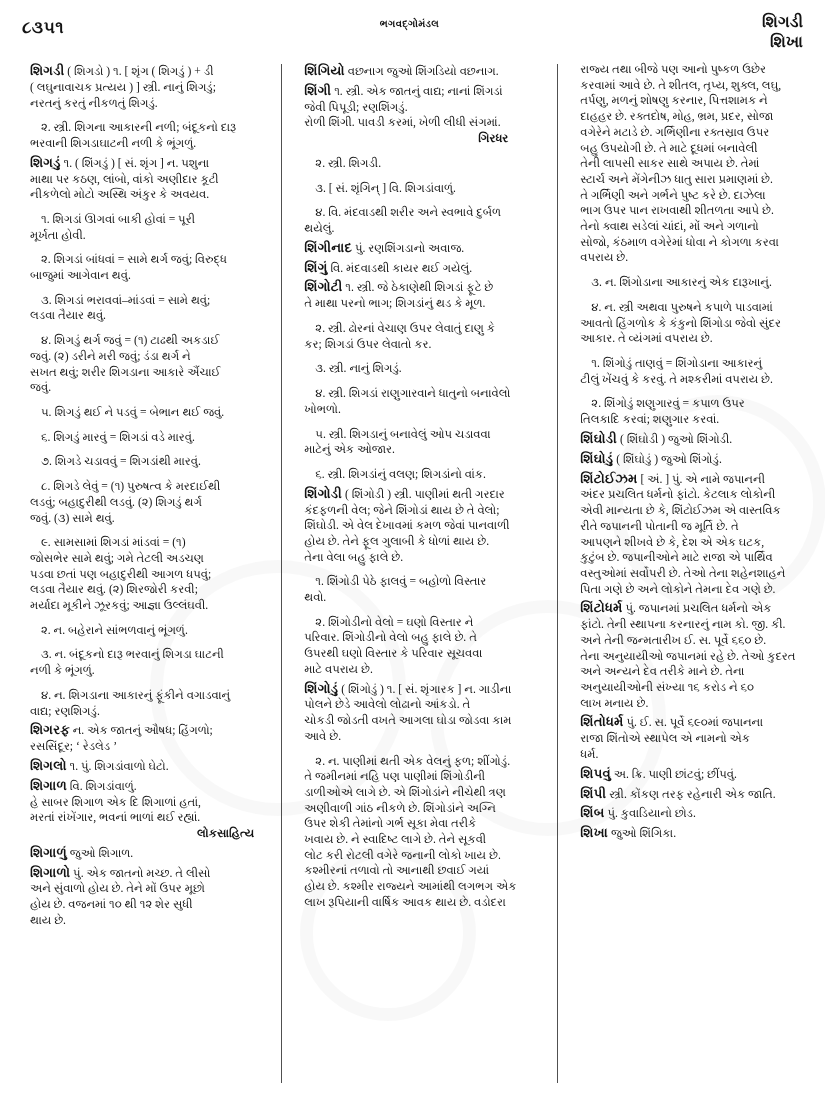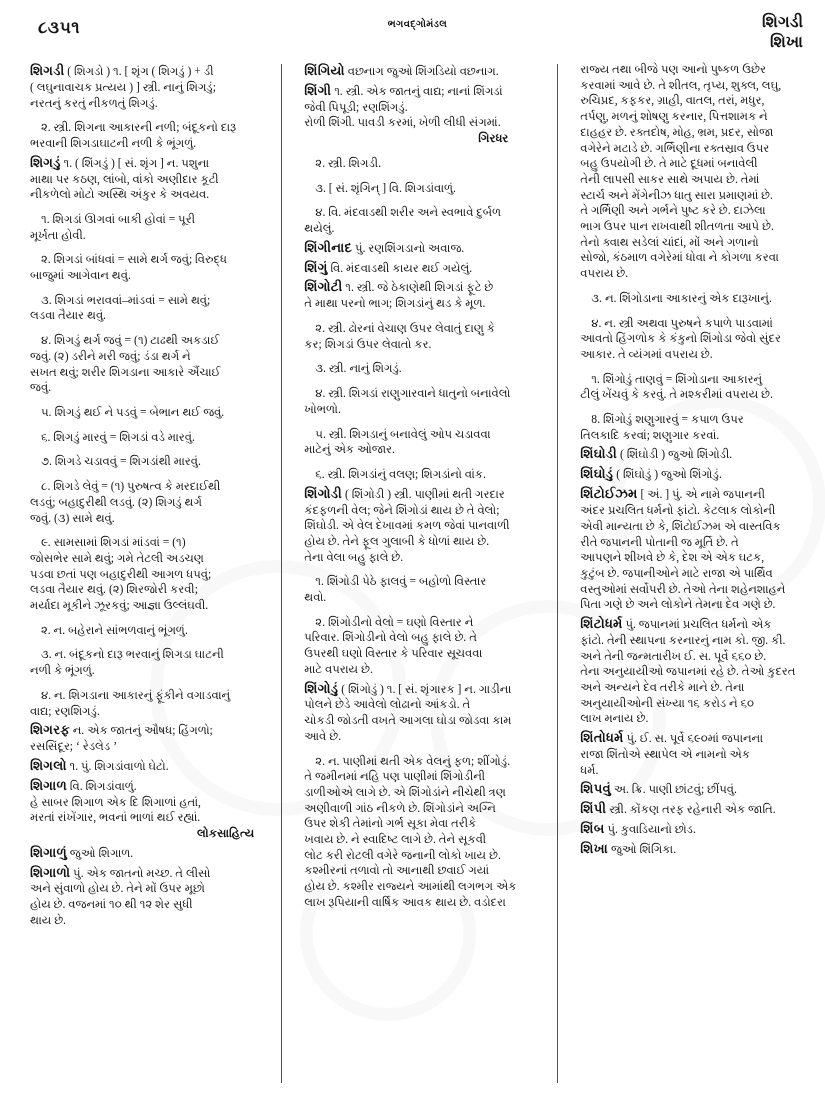--- a/index.html
+++ b/index.html
@@ -19,21 +19,21 @@
   .page {
     position: absolute;
     inset: 0;
     padding: 0;
   }
 
   
   .running-head {
     position: absolute;
     top: 12px;
-    left: 28px;
+    left: 12px;
     right: 18px;
     height: 50px;
     text-decoration: underline;
   }
   .folio {
     position: absolute;
     left: 10px;
     top: 6px;
     font-size: 17px;
     font-weight: bold;
@@ -175,39 +175,38 @@
         <div class="entry"><span class="hw">શિંગું</span> <span>વિ. મંદવાડથી કાયર થઈ ગયેલું.</span> </div>
         <div class="entry"><span class="hw">શિંગોટી</span> <span>૧. સ્ત્રી. જે ઠેકાણેથી શિગડાં ફૂટે છે</span> <span class="cont">તે માથા પરનો ભાગ; શિગડાંનું થડ કે મૂળ.</span><span class="sense">૨. સ્ત્રી. ઢોરનાં વેચાણ ઉપર લેવાતું દાણુ કે</span><span class="cont">કર; શિગડાં ઉપર લેવાતો કર.</span><span class="sense">૩. સ્ત્રી. નાનું શિગડું.</span><span class="sense">૪. સ્ત્રી. શિગડાં રાણુગારવાને ધાતુનો બનાવેલો</span><span class="cont">ખોભળો.</span><span class="sense">૫. સ્ત્રી. શિગડાનું બનાવેલું ઓપ ચડાવવા</span><span class="cont">માટેનું એક ઓજાર.</span><span class="sense">૬. સ્ત્રી. શિગડાંનું વલણ; શિગડાંનો વાંક.</span></div>
         <div class="entry"><span class="hw">શિંગોડી</span> <span>( શિંગોડી ) સ્ત્રી. પાણીમાં થતી ગરદાર</span> <span class="cont">કંદફળની વેલ; જેને શિંગોડાં થાય છે તે વેલો;</span><span class="cont">શિંઘોડી. એ વેલ દેખાવમાં કમળ જેવાં પાનવાળી</span><span class="cont">હોય છે. તેને ફૂલ ગુલાબી કે ધોળાં થાય છે.</span><span class="cont">તેના વેલા બહુ ફાલે છે.</span><span class="sense">૧. શિંગોડી પેઠે ફાલવું = બહોળો વિસ્તાર</span><span class="cont">થવો.</span><span class="sense">૨. શિંગોડીનો વેલો = ઘણો વિસ્તાર ને</span><span class="cont">પરિવાર. શિંગોડીનો વેલો બહુ ફાલે છે. તે</span><span class="cont">ઉપરથી ઘણો વિસ્તાર કે પરિવાર સૂચવવા</span><span class="cont">માટે વપરાય છે.</span></div>
         <div class="entry"><span class="hw">શિંગોડું</span> <span>( શિંગોડું ) ૧. [ સં. શૃંગારક ] ન. ગાડીના</span> <span class="cont">પોલને છેડે આવેલો લોઢાનો આંકડો. તે</span><span class="cont">ચોકડી જોડતી વખતે આગલા ઘોડા જોડવા કામ</span><span class="cont">આવે છે.</span><span class="sense">૨. ન. પાણીમાં થતી એક વેલનું ફળ; શીંગોડું.</span><span class="cont">તે જમીનમાં નહિ પણ પાણીમાં શિંગોડીની</span><span class="cont">ડાળીઓએ લાગે છે. એ શિંગોડાંને નીચેથી ત્રણ</span><span class="cont">અણીવાળી ગાંઠ નીકળે છે. શિંગોડાંને અગ્નિ</span><span class="cont">ઉપર શેકી તેમાંનો ગર્ભ સૂકા મેવા તરીકે</span><span class="cont">ખવાય છે. ને સ્વાદિષ્ટ લાગે છે. તેને સૂકવી</span><span class="cont">લોટ કરી રોટલી વગેરે જનાની લોકો ખાય છે.</span><span class="cont">કશ્મીરનાં તળાવો તો આનાથી છવાઈ ગયાં</span><span class="cont">હોય છે. કશ્મીર રાજ્યને આમાંથી લગભગ એક</span><span class="cont">લાખ રૂપિયાની વાર્ષિક આવક થાય છે. વડોદરા</span></div>
       </div>
     <div class="rule"></div>
     <div class="col col-3">
         <div class="entry">
           <span class="cont">રાજ્ય તથા બીજે પણ આનો પુષ્કળ ઉછેર</span>
           <span class="cont">કરવામાં આવે છે. તે શીતલ, તૃપ્ય, શુક્લ, લઘુ,</span>
-          <span class="cont">રુચિપ્રદ, કફકર, ગ્રાહી, વાતલ, તરાં, મધુર,</span>
           <span class="cont">તર્પણુ, મળનું શોષણુ કરનાર, પિત્તશામક ને</span>
           <span class="cont">દાહહર છે. રક્તદોષ, મોહ, ભ્રમ, પ્રદર, સોજા</span>
           <span class="cont">વગેરેને મટાડે છે. ગર્ભિણીના રક્તસ્રાવ ઉપર</span>
           <span class="cont">બહુ ઉપયોગી છે. તે માટે દૂધમાં બનાવેલી</span>
           <span class="cont">તેની લાપસી સાકર સાથે અપાય છે. તેમાં</span>
           <span class="cont">સ્ટાર્ચ અને મેંગેનીઝ ધાતુ સારા પ્રમાણમાં છે.</span>
           <span class="cont">તે ગર્ભિણી અને ગર્ભને પુષ્ટ કરે છે. દાઝેલા</span>
           <span class="cont">ભાગ ઉપર પાન રાખવાથી શીતળતા આપે છે.</span>
           <span class="cont">તેનો ક્વાથ સડેલાં ચાંદાં, મોં અને ગળાનો</span>
           <span class="cont">સોજો, કંઠમાળ વગેરેમાં ધોવા ને કોગળા કરવા</span>
           <span class="cont">વપરાય છે.</span>
           <span class="sense">૩. ન. શિંગોડાના આકારનું એક દારૂખાનું.</span>
           <span class="sense">૪. ન. સ્ત્રી અથવા પુરુષને કપાળે પાડવામાં</span>
           <span class="cont">આવતો હિંગળોક કે કંકુનો શિંગોડા જેવો સુંદર</span>
           <span class="cont">આકાર. તે વ્યંગમાં વપરાય છે.</span>
           <span class="sense">૧. શિંગોડું તાણવું = શિંગોડાના આકારનું</span>
           <span class="cont">ટીલું ખેંચવું કે કરવું. તે મશ્કરીમાં વપરાય છે.</span>
-          <span class="sense">8. શિંગોડું શણુગારવું = કપાળ ઉપર</span>
+          <span class="sense">૨. શિંગોડું શણુગારવું = કપાળ ઉપર</span>
           <span class="cont">તિલકાદિ કરવાં; શણુગાર કરવાં.</span>
         </div>
         <div class="entry"><span class="hw">શિંઘોડી</span> <span>( શિંઘોડી ) જુઓ શિંગોડી.</span> </div>
         <div class="entry"><span class="hw">શિંઘોડું</span> <span>( શિંઘોડું ) જુઓ શિંગોડું.</span> </div>
         <div class="entry"><span class="hw">શિંટોઈઝમ</span> <span>[ અં. ] પું. એ નામે જપાનની</span> <span class="cont">અંદર પ્રચલિત ધર્મનો ફાંટો. કેટલાક લોકોની</span><span class="cont">એવી માન્યતા છે કે, શિંટોઈઝમ એ વાસ્તવિક</span><span class="cont">રીતે જપાનની પોતાની જ મૂર્તિ છે. તે</span><span class="cont">આપણને શીખવે છે કે, દેશ એ એક ઘટક,</span><span class="cont">કુટુંબ છે. જપાનીઓને માટે રાજા એ પાર્થિવ</span><span class="cont">વસ્તુઓમાં સર્વોપરી છે. તેઓ તેના શહેનશાહને</span><span class="cont">પિતા ગણે છે અને લોકોને તેમના દેવ ગણે છે.</span></div>
         <div class="entry"><span class="hw">શિંટોધર્મ</span> <span>પું. જપાનમાં પ્રચલિત ધર્મનો એક</span> <span class="cont">ફાંટો. તેની સ્થાપના કરનારનું નામ કો. જી. કી.</span><span class="cont">અને તેની જન્મતારીખ ઈ. સ. પૂર્વે ૬૬૦ છે.</span><span class="cont">તેના અનુયાયીઓ જપાનમાં રહે છે. તેઓ કુદરત</span><span class="cont">અને અન્યને દેવ તરીકે માને છે. તેના</span><span class="cont">અનુયાયીઓની સંખ્યા ૧૬ કરોડ ને ૬૦</span><span class="cont">લાખ મનાય છે.</span></div>
         <div class="entry"><span class="hw">શિંતોધર્મ</span> <span>પું. ઈ. સ. પૂર્વે ૬૯૦માં જપાનના</span> <span class="cont">રાજા શિંતોએ સ્થાપેલ એ નામનો એક</span><span class="cont">ધર્મ.</span></div>
         <div class="entry"><span class="hw">શિપવું</span> <span>અ. ક્રિ. પાણી છાંટવું; છીંપવું.</span> </div>
         <div class="entry"><span class="hw">શિંપી</span> <span>સ્ત્રી. કોંકણ તરફ રહેનારી એક જાતિ.</span> </div>
         <div class="entry"><span class="hw">શિંબ</span> <span>પું. કુવાડિયાનો છોડ.</span> </div>

